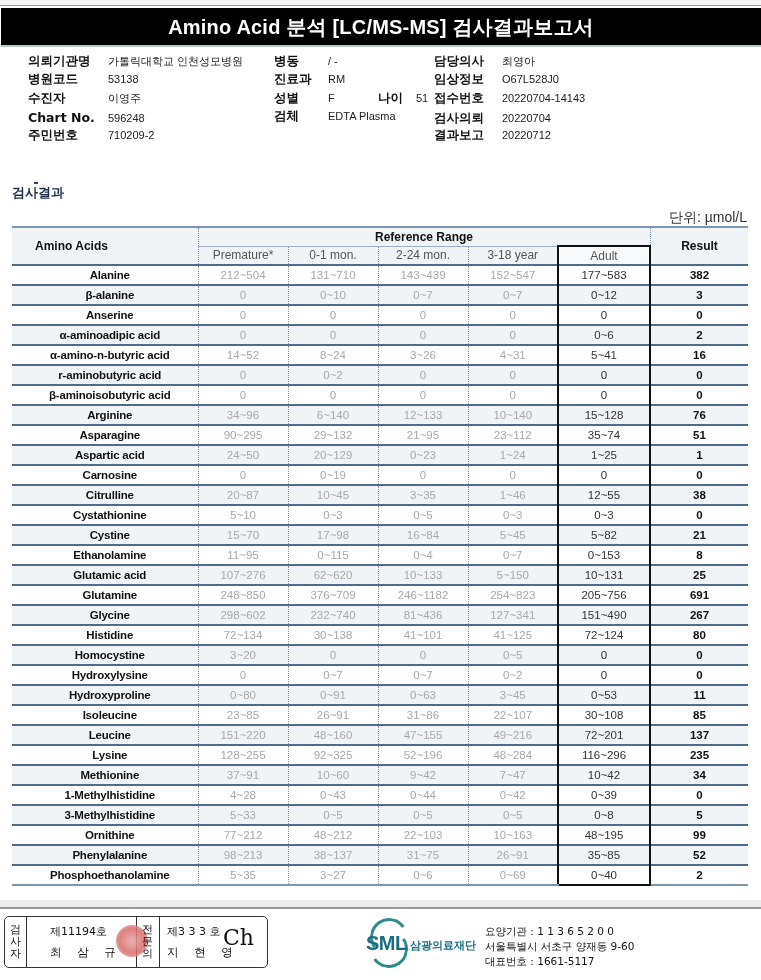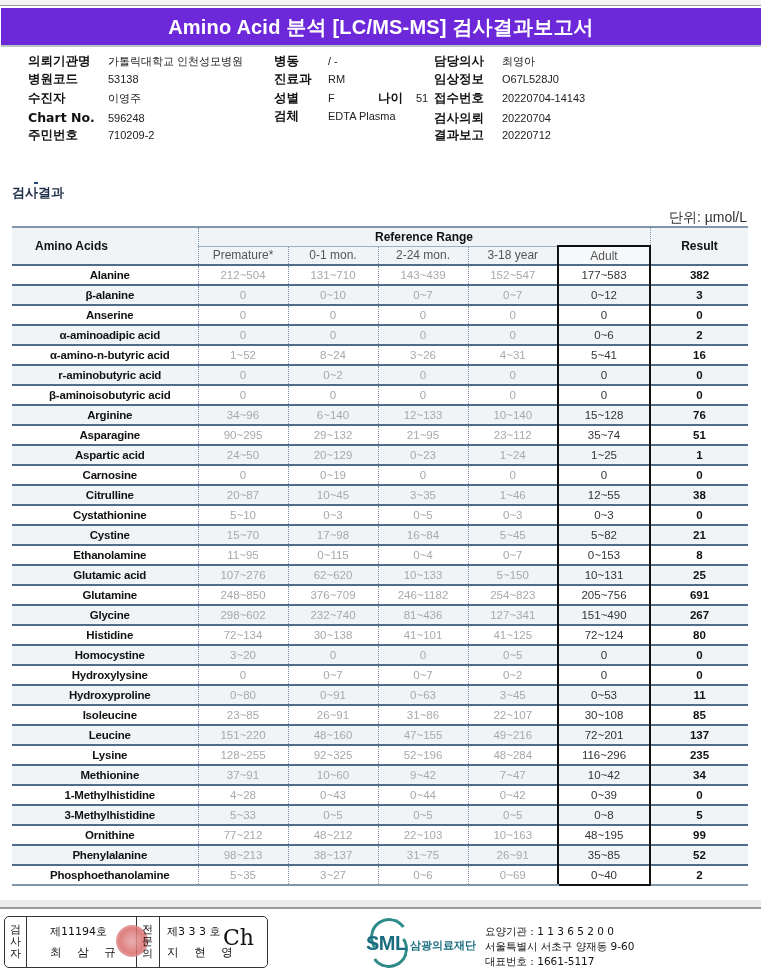--- a/index.html
+++ b/index.html
@@ -1,18 +1,18 @@
 <!DOCTYPE html>
 <html><head>
 <meta charset="utf-8">
 <style>
   * { box-sizing: border-box; margin: 0; padding: 0; }
   body { width: 761px; height: 980px; background: #ffffff; font-family: "DejaVu Sans", sans-serif; color: #111; overflow: hidden; position: relative; }
   .topline { position: absolute; left: 0; top: 0; width: 761px; height: 6px; background: #f3f3f3; border-bottom: 1px solid #9a9a9a; }
-  .titlebar { position: absolute; left: 1px; top: 8px; width: 760px; height: 39px; background: #6d28d9; border-bottom: 2px solid #b8c6c6; color: #fff; font-family: "Liberation Sans", sans-serif; font-weight: bold; font-size: 20px; text-align: center; line-height: 39px; letter-spacing: 0.2px; }
+  .titlebar { position: absolute; left: 1px; top: 8px; width: 760px; height: 39px; background: #000000; border-bottom: 2px solid #b8c6c6; color: #fff; font-family: "Liberation Sans", sans-serif; font-weight: bold; font-size: 20px; text-align: center; line-height: 39px; letter-spacing: 0.2px; }
   .info { position: absolute; top: 52px; left: 28px; font-size: 11.5px; }
   .info .row { position: absolute; white-space: nowrap; height: 18px; line-height: 18px; }
   .info .lbl { position: absolute; font-weight: bold; font-size: 12.5px; color: #111; }
   .info .val { position: absolute; color: #222; font-size: 11px; font-family: "Liberation Sans", sans-serif; }
   .section { position: absolute; left: 12px; top: 182px; height: 20px; display: flex; align-items: center; flex-direction: column; }
   .section .bar { width: 4px; height: 20px; background: #1f4a74; margin-right: 4px; }
   .section .txt { font-weight: bold; font-size: 13px; color: #1c2e47; }
   .unit { position: absolute; right: 14px; top: 209px; font-size: 14px; color: #333; font-family: "Liberation Sans", sans-serif; }
   table.res { position: absolute; left: 12px; top: 226px; width: 736px; border-collapse: collapse; font-family: "Liberation Sans", sans-serif; }
   table.res th { background: #f1f4f7; font-size: 12px; }
@@ -171,21 +171,21 @@
         <td class="name">α-aminoadipic acid</td>
         <td class="ref">0</td>
         <td class="ref">0</td>
         <td class="ref">0</td>
         <td class="ref">0</td>
         <td class="adult">0~6</td>
         <td class="result">2</td>
       </tr>
       <tr class="body-row">
         <td class="name">α-amino-n-butyric acid</td>
-        <td class="ref">1~52</td>
+        <td class="ref">14~52</td>
         <td class="ref">8~24</td>
         <td class="ref">3~26</td>
         <td class="ref">4~31</td>
         <td class="adult">5~41</td>
         <td class="result">16</td>
       </tr>
       <tr class="body-row">
         <td class="name">r-aminobutyric acid</td>
         <td class="ref">0</td>
         <td class="ref">0~2</td>

